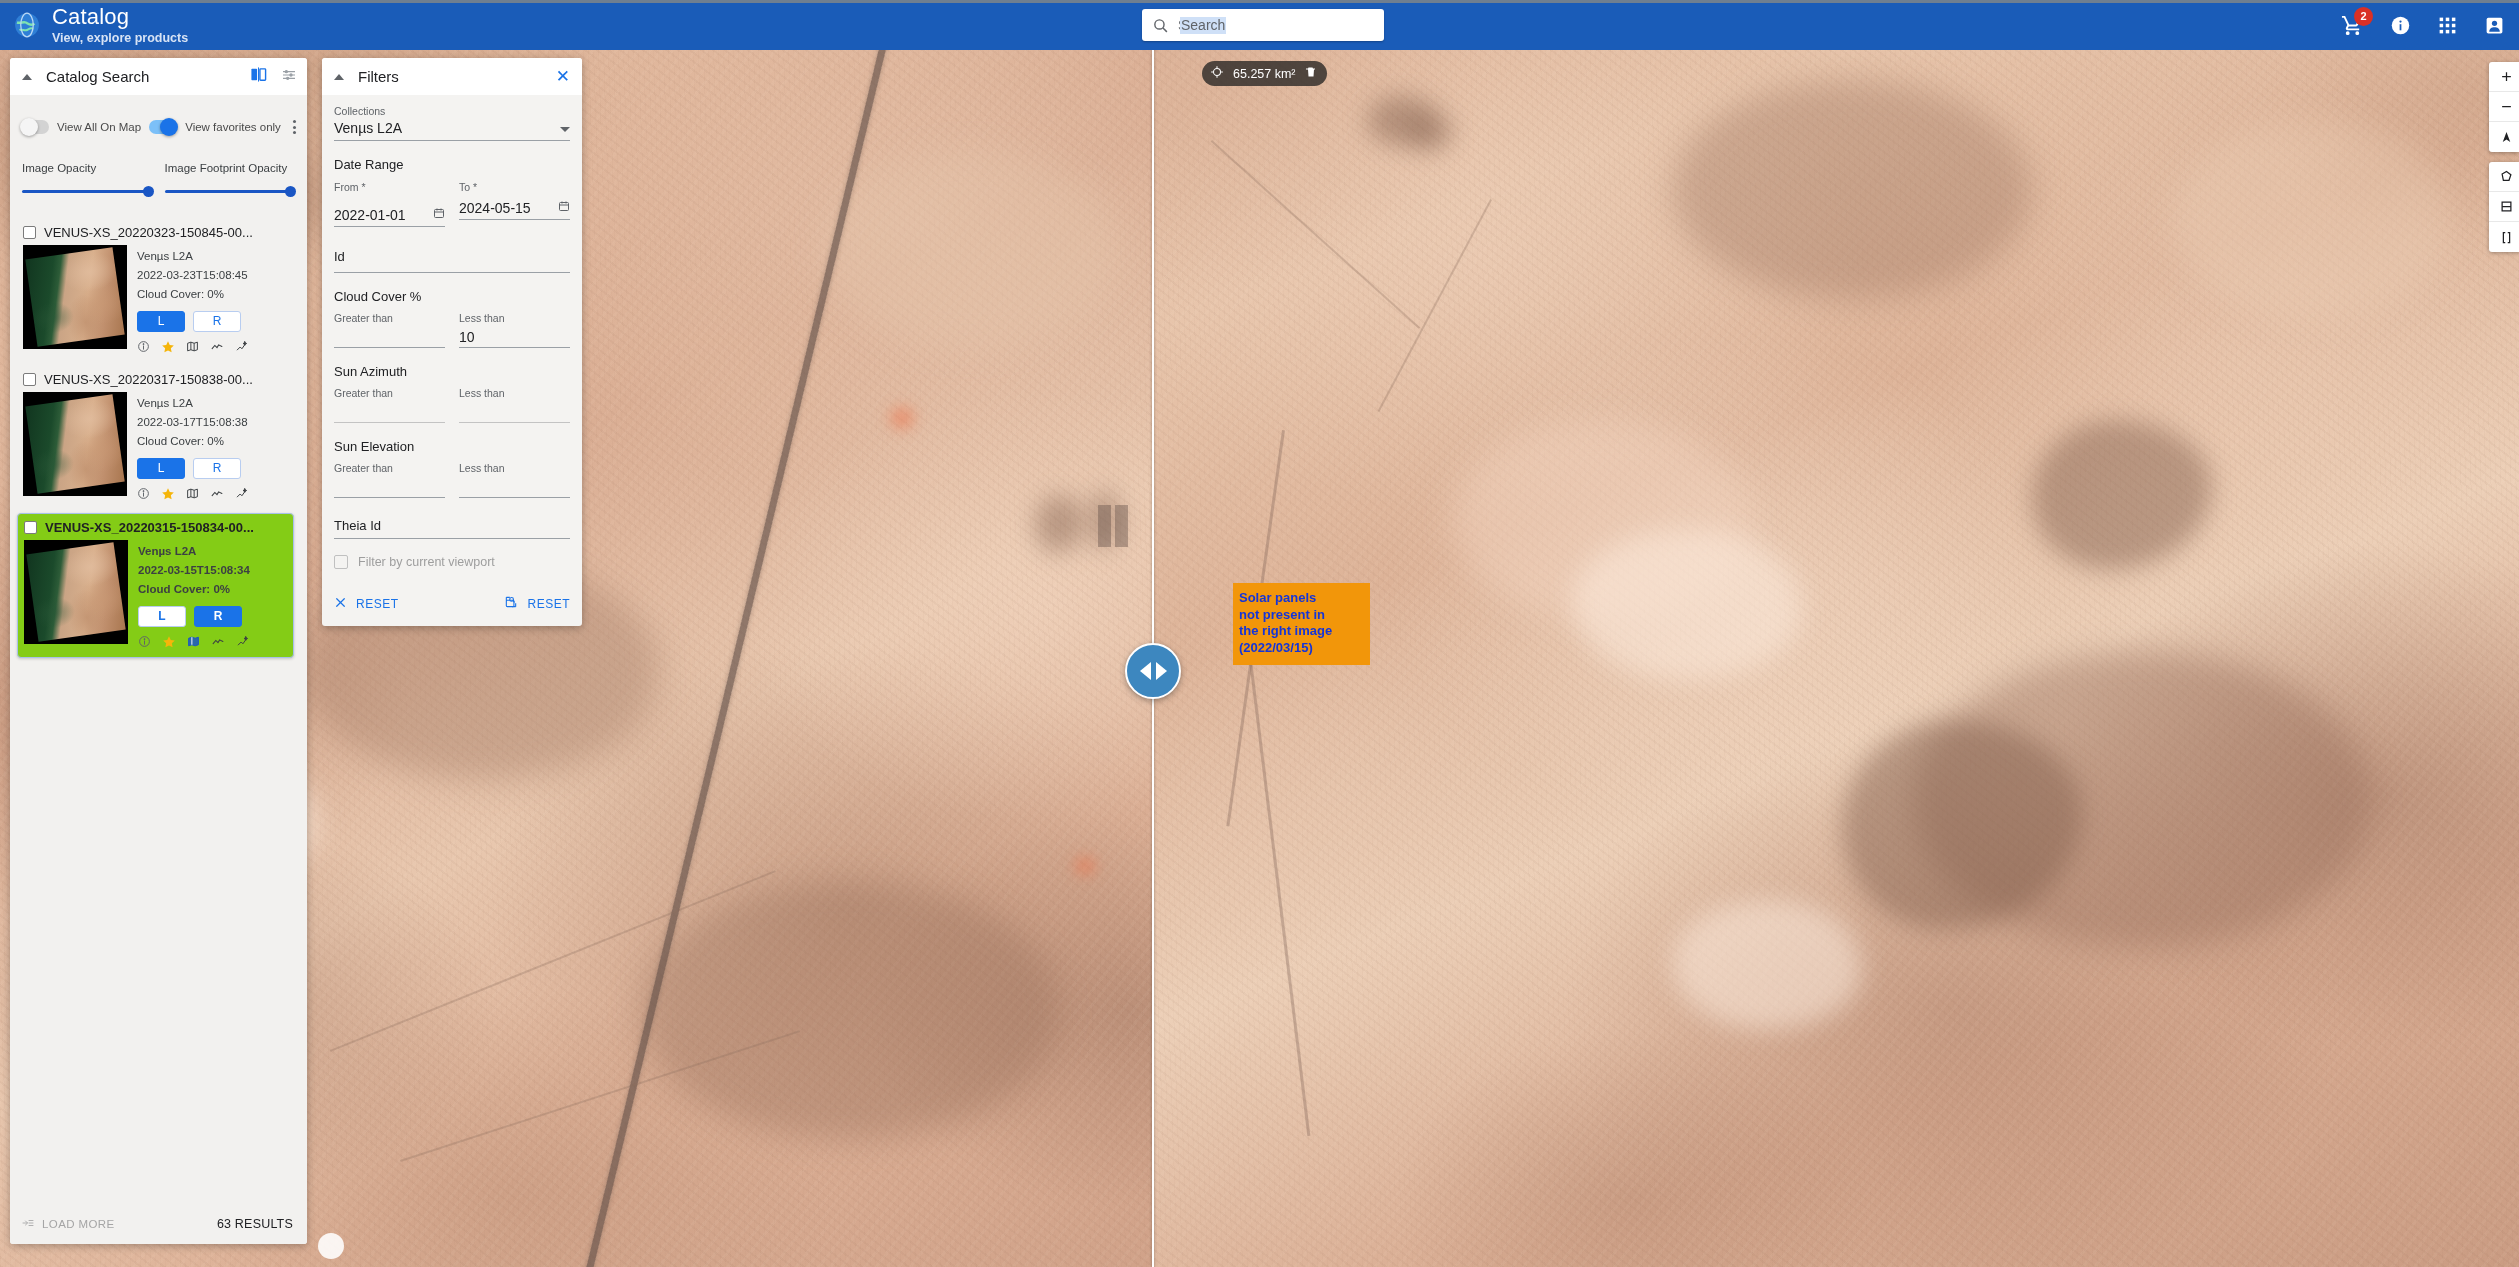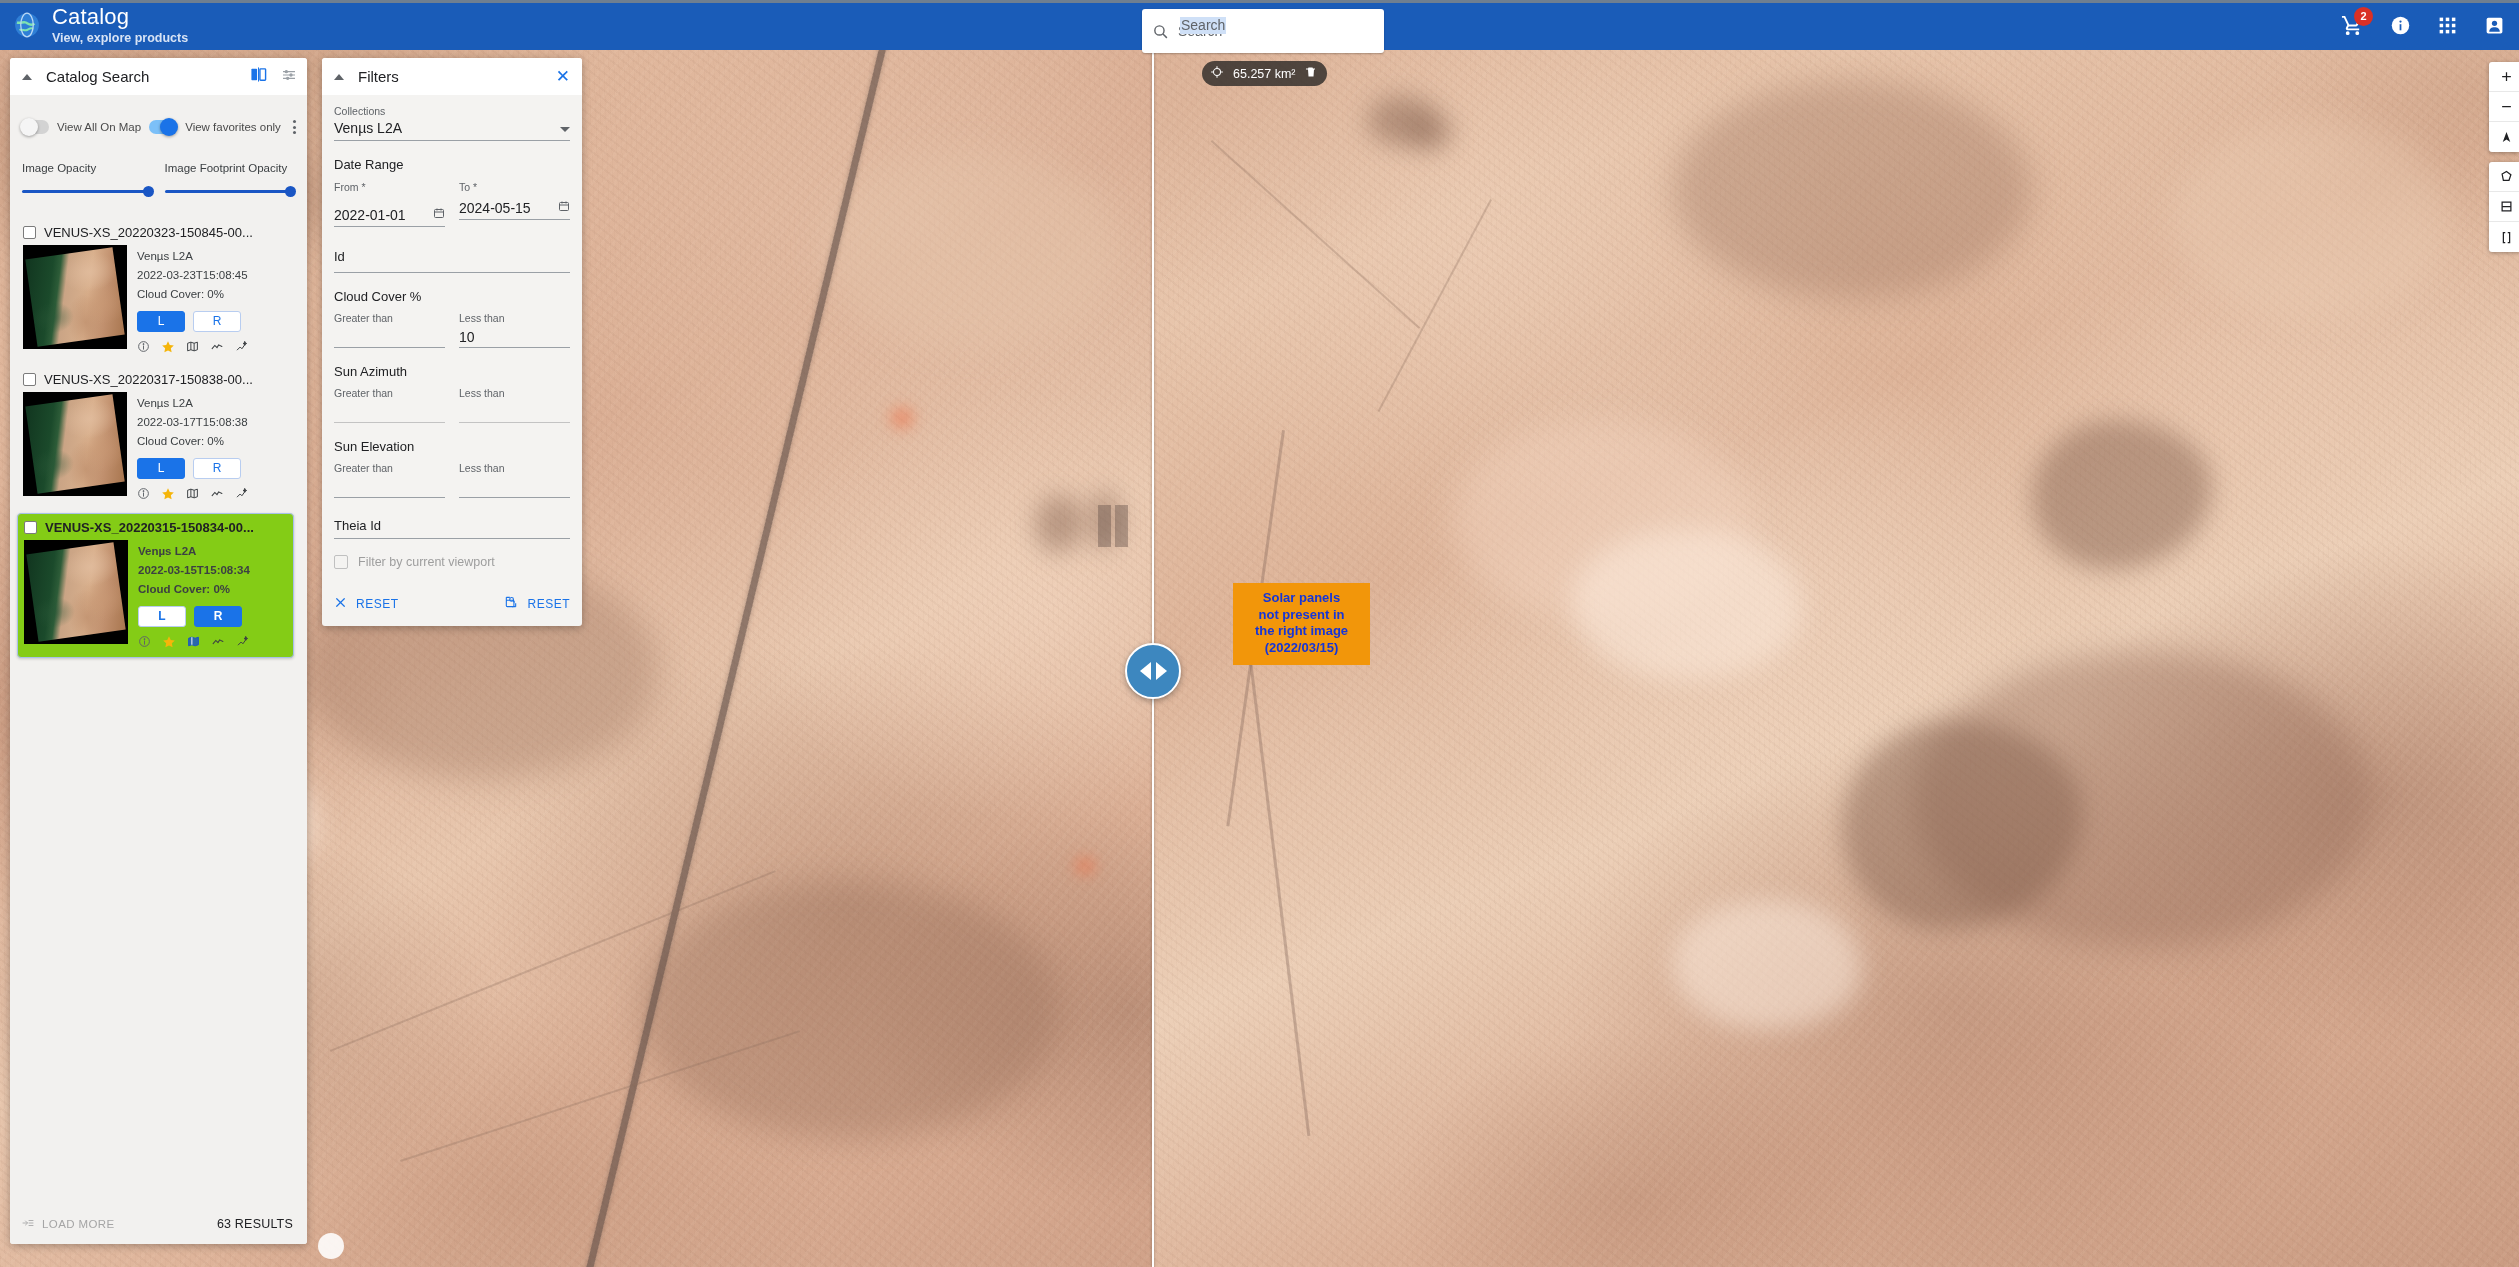--- a/index.html
+++ b/index.html
@@ -150,21 +150,21 @@
   #app-logo {
     margin-left: 8px; width: 38px; height: 38px;
     display: flex; align-items: center; justify-content: center;
   }
   #app-title-wrap { margin-left: 6px; line-height: 1.1; }
   #app-title { color: #fff; font-size: 22px; font-weight: 400; letter-spacing: .2px; }
   #app-subtitle { color: #d7e3f5; font-size: 12.5px; font-weight: 700; margin-top: 3px; }
 
   #search-wrap {
     position: absolute; left: 1142px; top: 9px;
-    width: 242px; height: 44px;
+    width: 242px; height: 32px;
     background: #fff; border-radius: 3px;
     display: flex; align-items: center;
     box-shadow: 0 1px 2px rgba(0,0,0,0.25);
   }
   #search-icon { margin-left: 10px; display: flex; }
   #search-input {
     border: none; outline: none; background: transparent;
     font-family: "Liberation Sans", sans-serif; font-size: 14px;
     margin-left: 9px; width: 185px; color: #333;
   }
@@ -352,21 +352,21 @@
     padding: 0 10px 0 8px;
     z-index: 55;
   }
   #measure-text { color: #fff; font-size: 12.5px; }
 
   #annotation-box {
     position: absolute; left: 1233px; top: 583px;
     width: 137px;
     background: #f2960a;
     padding: 7px 6px 8px 6px;
-    text-align: center;
+    text-align: left;
     z-index: 56;
   }
   #annotation-text {
     color: #1535d8; font-size: 13px; font-weight: 700; line-height: 1.28;
   }
 
   
   #right-rail {
     position: absolute; right: 0; top: 62px;
     width: 30px;

